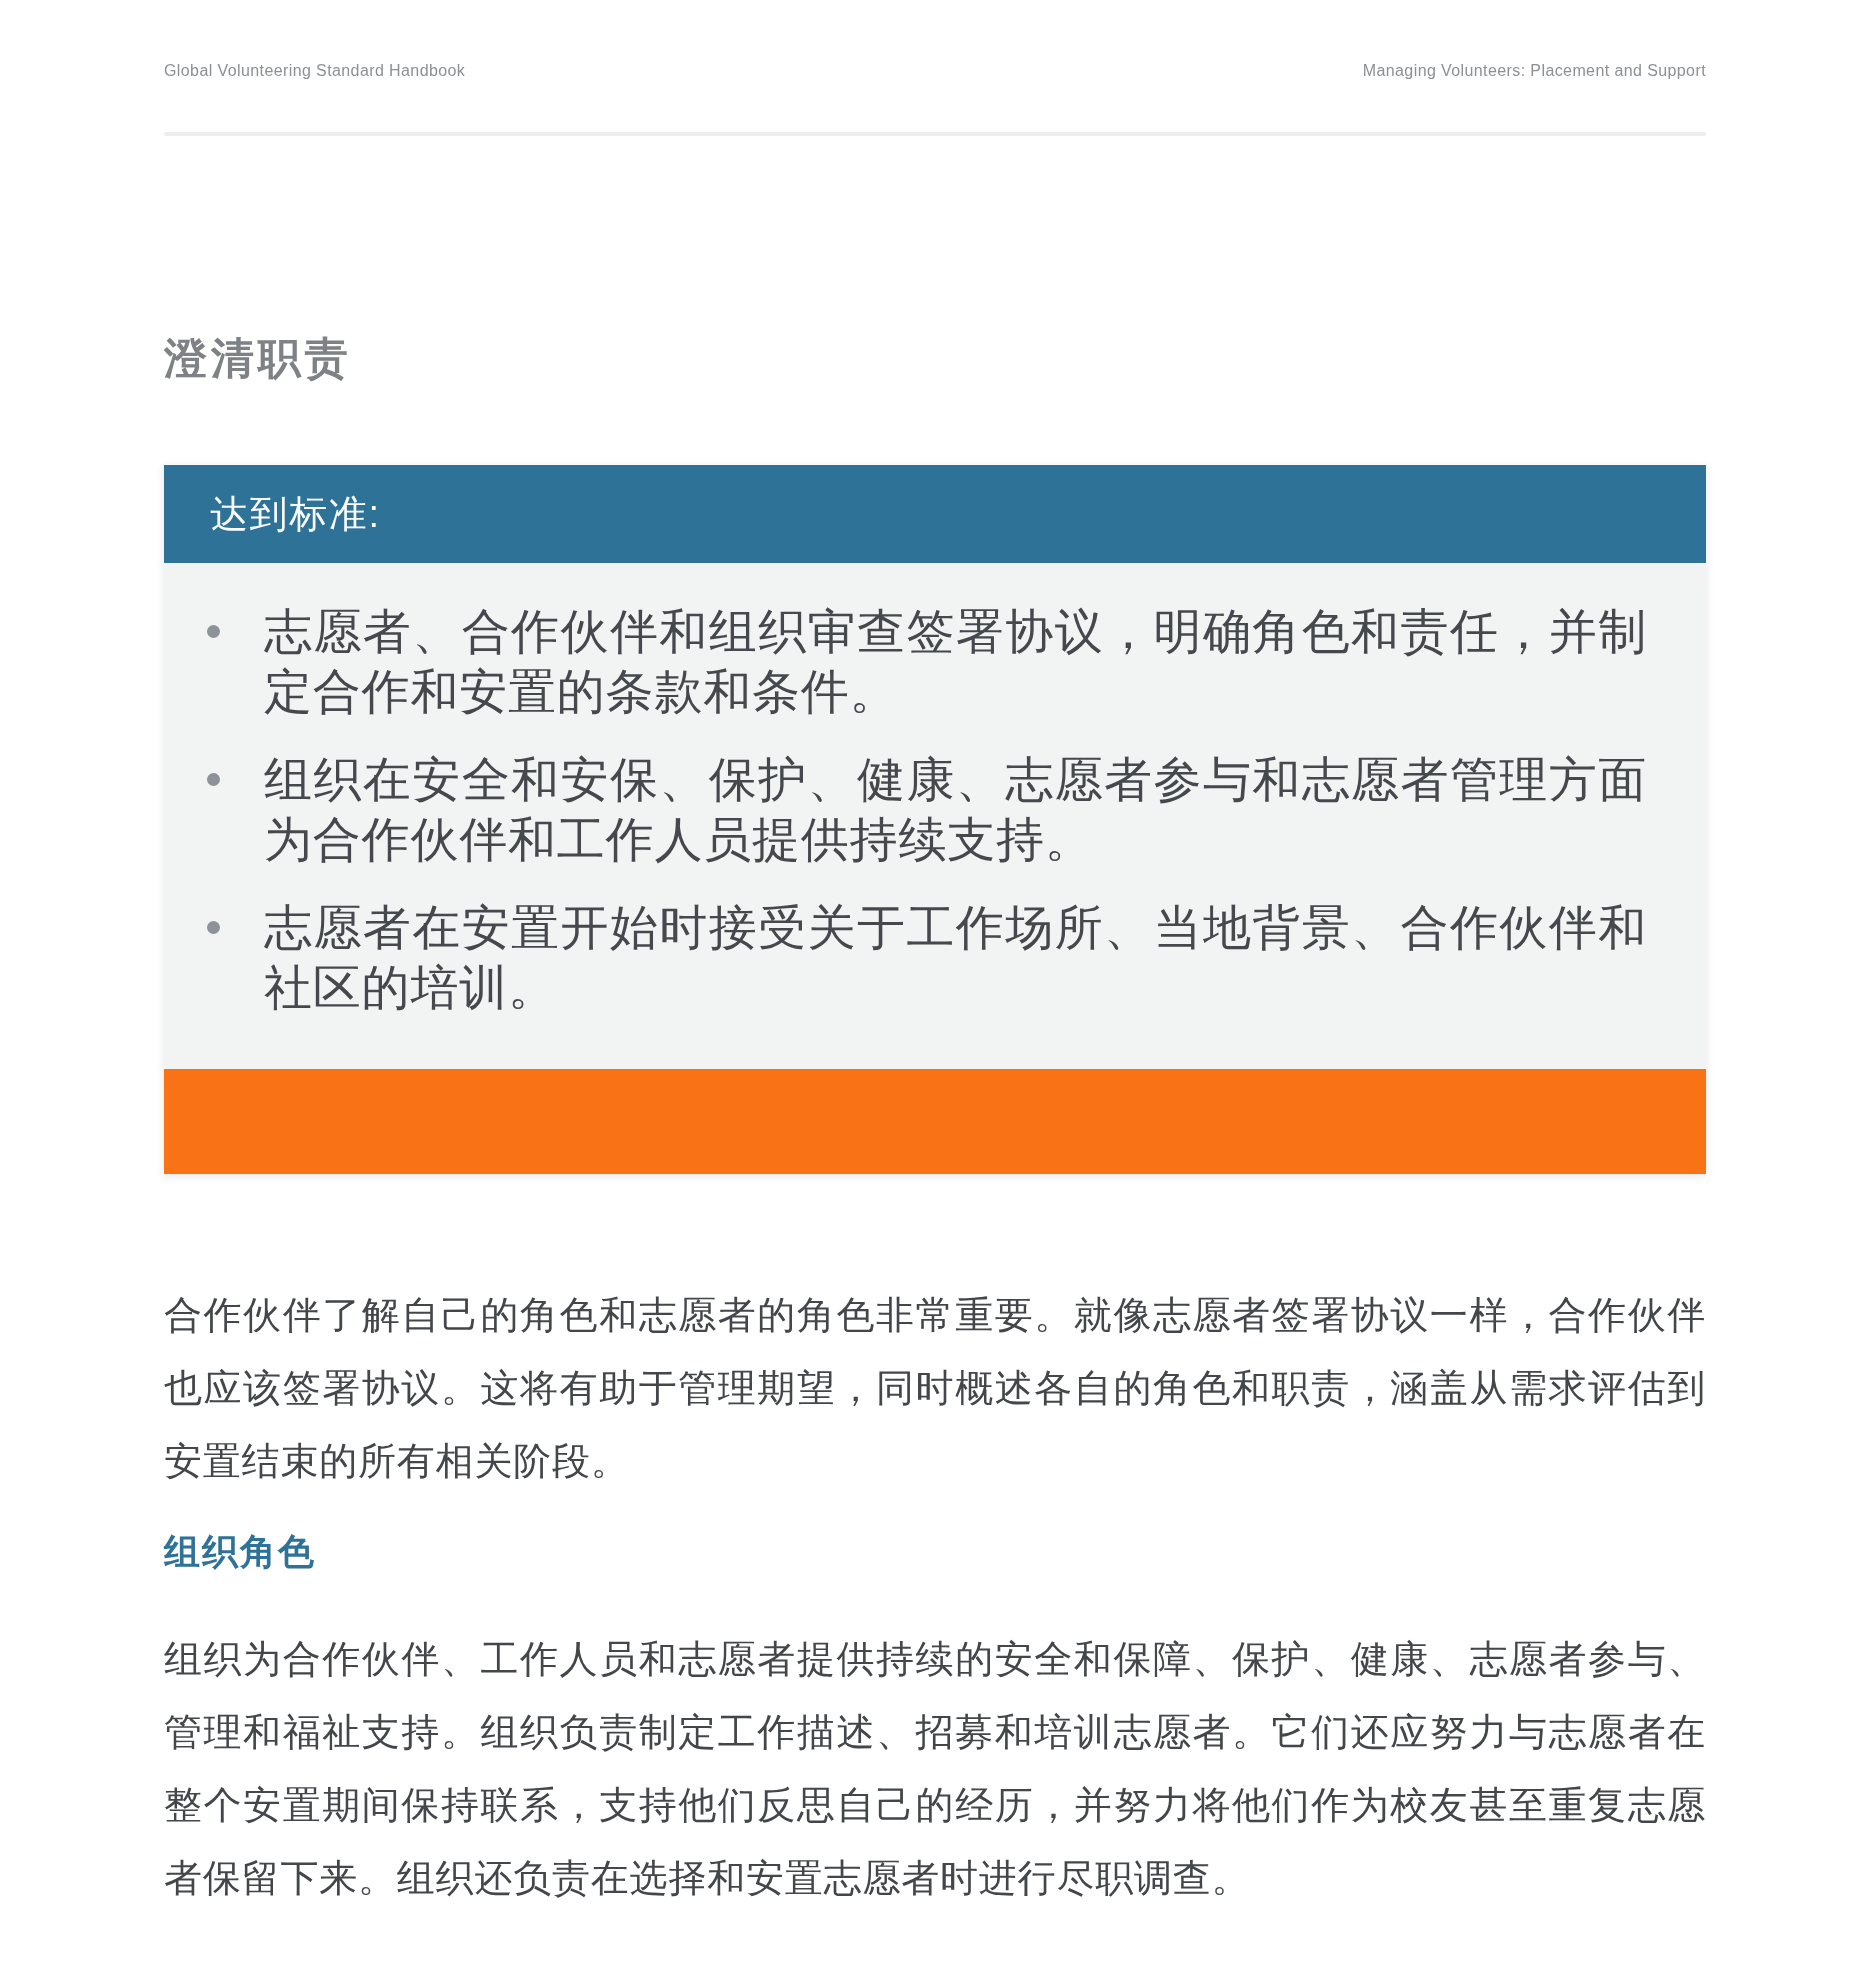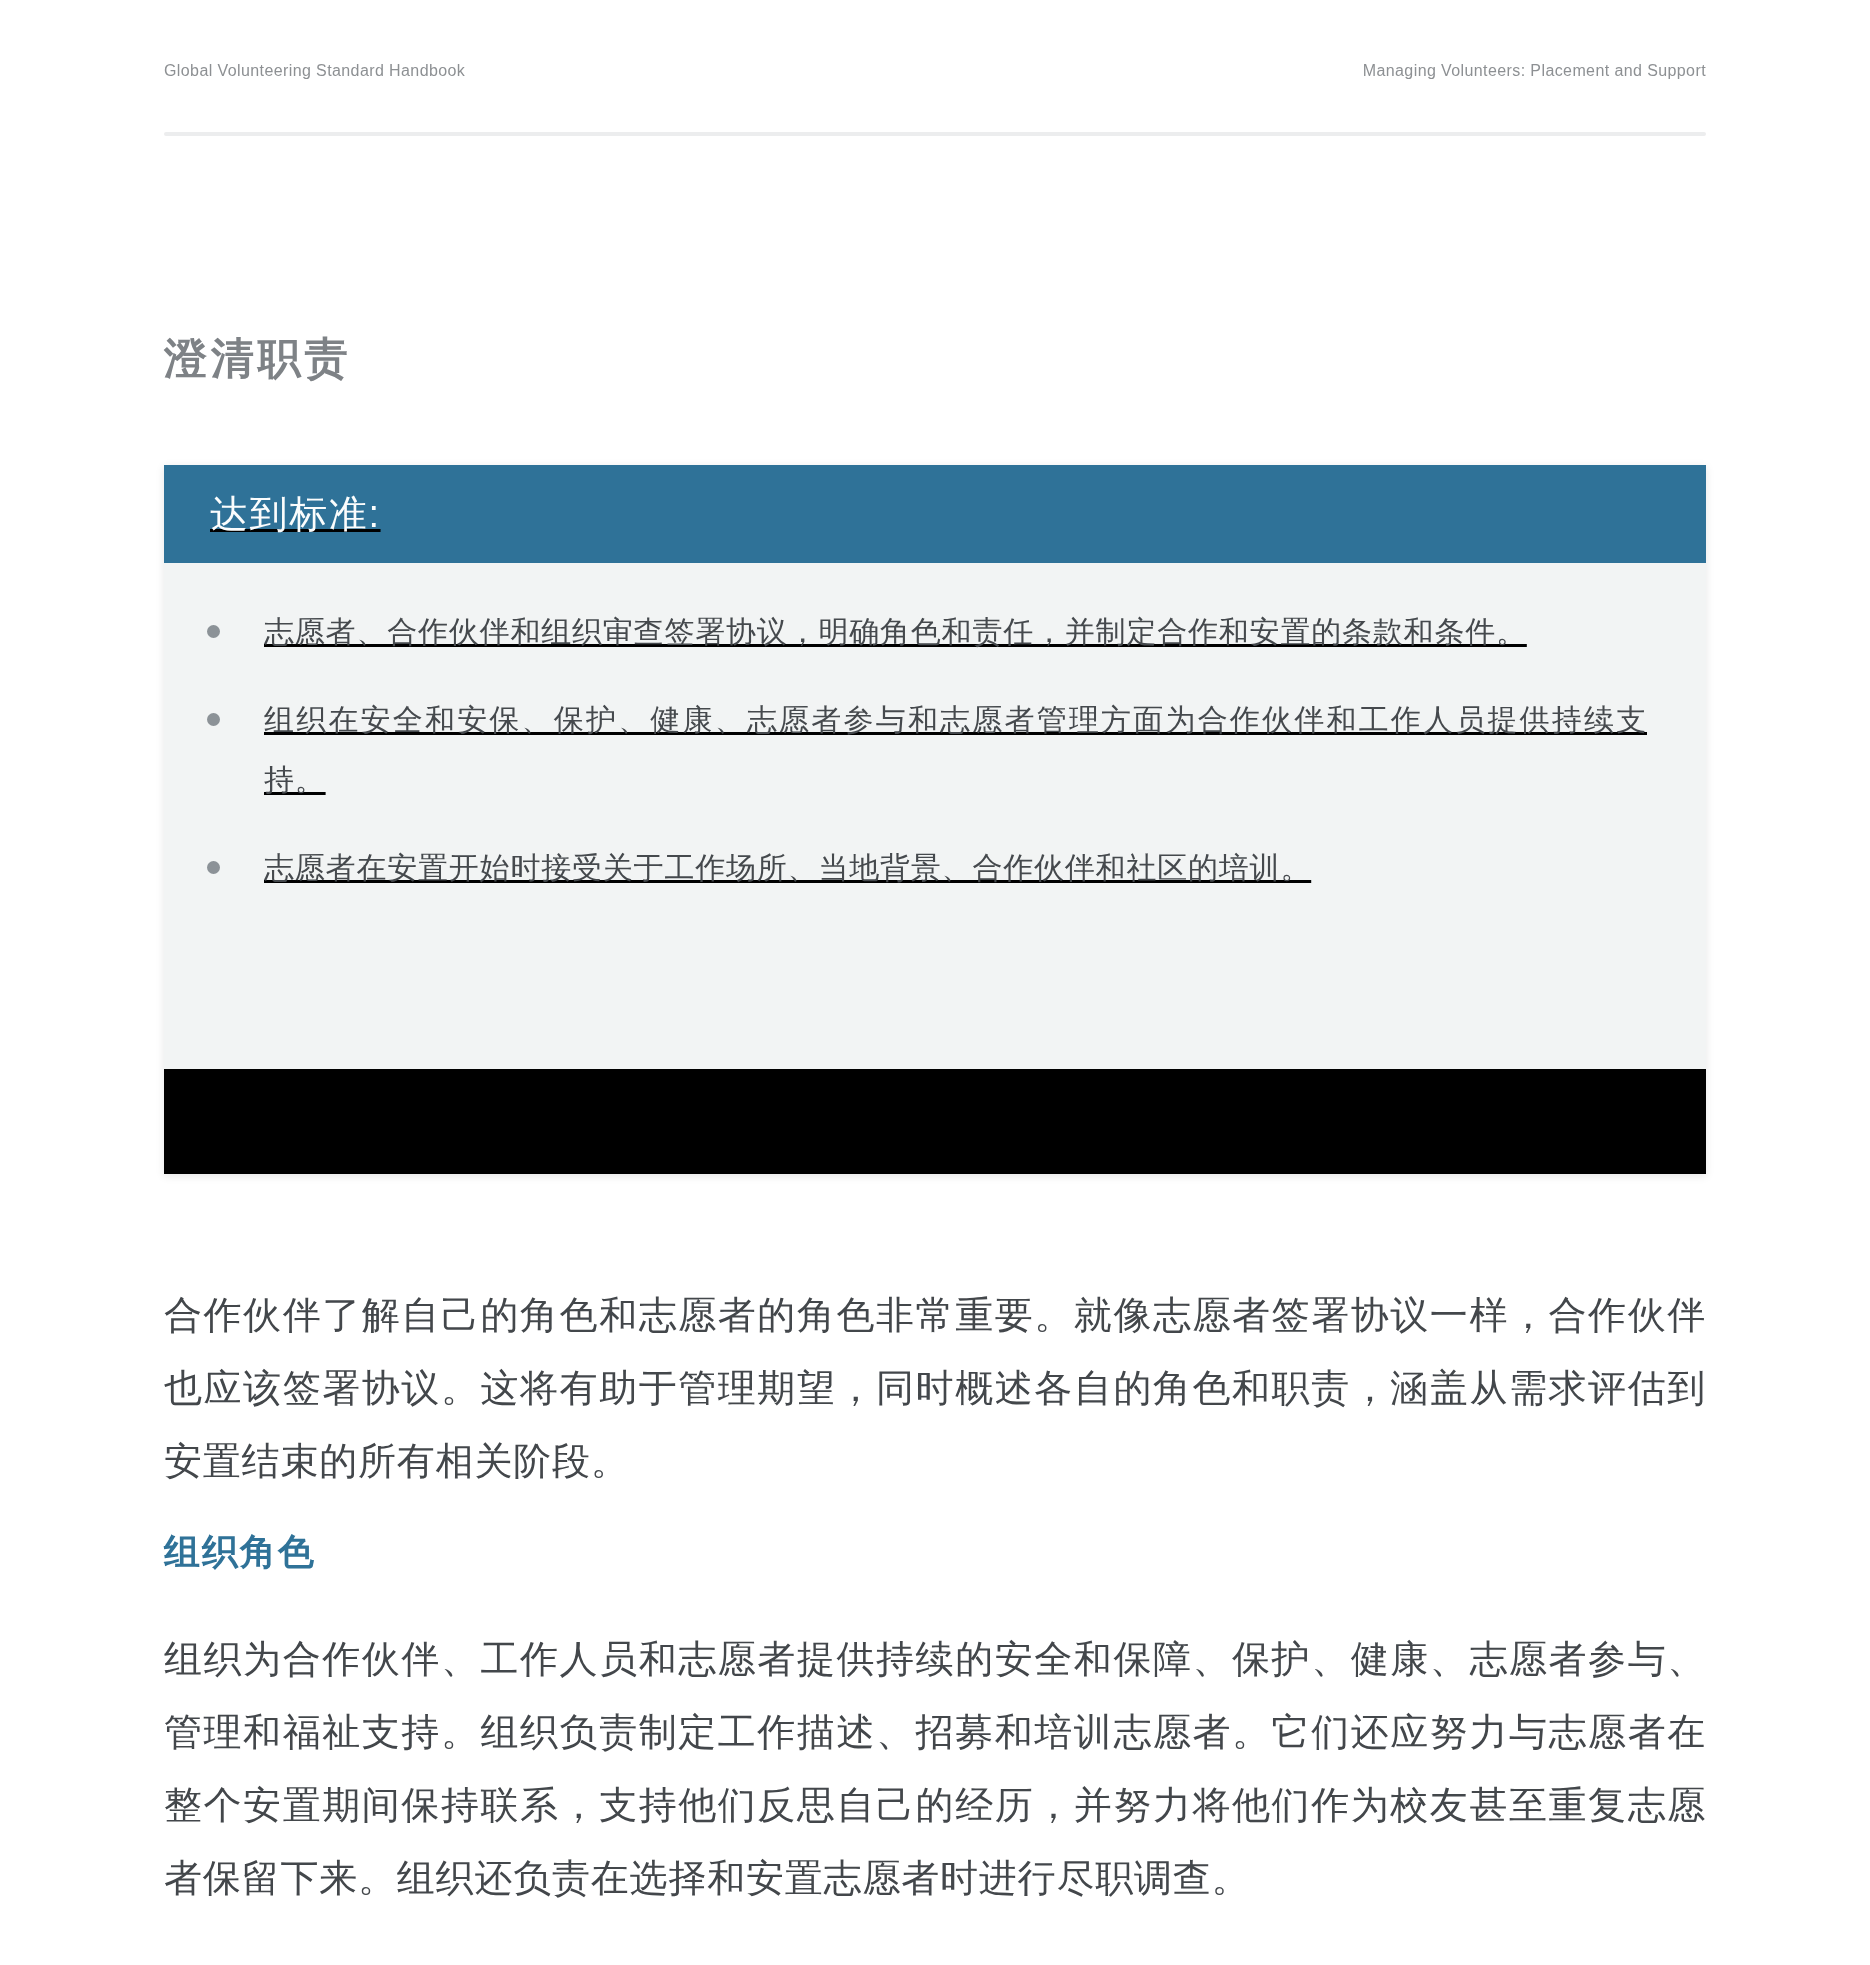--- a/index.html
+++ b/index.html
@@ -19,36 +19,36 @@
   .rule{position:absolute;left:164px;right:164px;height:3.9px;background:#ECEDEE;border-radius:2px;}
   .rule-top{top:132px;}
   
   .page-title{
     position:absolute;left:164px;top:301px;
     font-size:43px;font-weight:bold;color:#7E8286;letter-spacing:3.9px;
   }
   
   .standards-card{
     position:absolute;left:164px;top:465px;width:1542px;height:709px;
-    background:#000000;box-shadow:0 2.4px 8.6px rgba(0,0,0,0.10);text-decoration:underline;
+    background:#f97316;box-shadow:0 2.4px 8.6px rgba(0,0,0,0.10);
   }
   .standards-header{
     height:98px;background:#2F7298;
     display:flex;align-items:center;
     padding-left:46px;box-sizing:border-box;
     font-size:38px;color:#FBFDFD;letter-spacing:1.6px;
   }
   .standards-body{
     height:506px;background:#F2F4F4;box-sizing:border-box;
     padding:39px 59px 0 43px;overflow:hidden;
   }
   ul.bullets{list-style:none;margin:0;padding:0;}
   li.bullet{
     position:relative;padding-left:57px;margin-bottom:28px;
-    font-size:30px;line-height:60px;color:#45494D;letter-spacing:0.8px;
+    font-size:48px;line-height:60px;color:#45494D;letter-spacing:0.8px;
     text-align:justify;
   }
   li.bullet .dot{
     position:absolute;left:0;top:23px;width:13.4px;height:13.4px;
     border-radius:50%;background:#8C9297;
   }
   
   .para{
     position:absolute;left:164px;width:1542px;
     font-size:38px;line-height:73px;color:#43474B;letter-spacing:0.8px;

